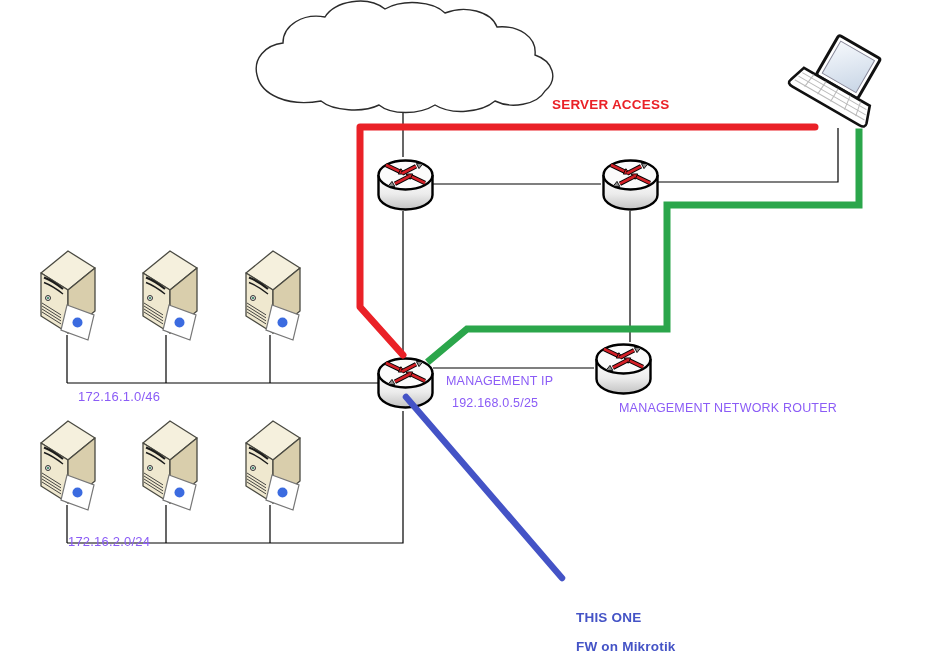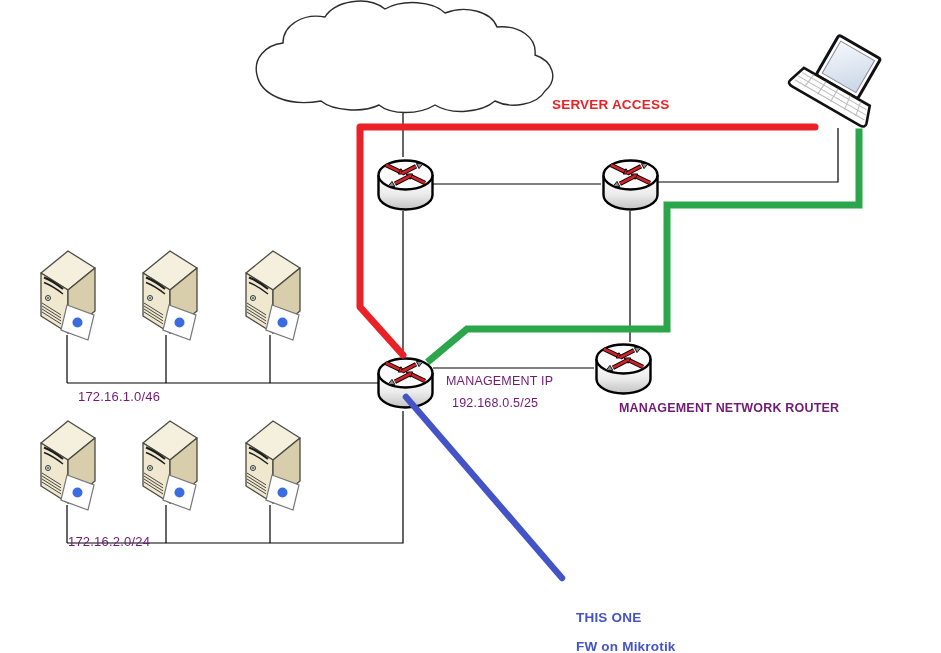--- a/index.html
+++ b/index.html
@@ -1,21 +1,21 @@
 <!DOCTYPE html>
 <html><head>
 <meta charset="utf-8">
 <style>
   html,body{margin:0;padding:0;background:#fff;}
   .canvas{
     position:relative;width:941px;height:653px;background:#ffffff;
     font-family:"Liberation Sans",sans-serif;overflow:hidden;
   }
   .canvas svg.diagram{position:absolute;left:0;top:0;overflow:visible;}
-  .label{position:absolute;white-space:nowrap;color:#701a75;font-size:12.5px;letter-spacing:.2px;}
+  .label{position:absolute;white-space:nowrap;color:#8b5cf6;font-size:12.5px;letter-spacing:.2px;}
   .label.red{color:#ea2127;font-weight:bold;font-size:13.5px;}
   .label.blue{color:#4453c6;font-weight:bold;font-size:13.5px;margin-top:32px;}
   .label.net{font-size:13px;}
 </style>
 </head>
 <body>
 
 <div class="canvas">
 
   <svg class="diagram" width="941" height="653" viewBox="0 0 941 653">
@@ -131,21 +131,21 @@
     <path d="M815 127 H360 V307 L403 355" fill="none" stroke="#ea2127" stroke-width="7" stroke-linecap="round" stroke-linejoin="round"></path>
     <path d="M859 132 V205 H667 V329 H467 L430 360" fill="none" stroke="#2ba64b" stroke-width="7" stroke-linecap="square" stroke-linejoin="miter"></path>
     <path d="M406 397 L562 578" fill="none" stroke="#4453c6" stroke-width="6.5" stroke-linecap="round"></path>
   </svg>
 
   <div class="label red" style="left:552px;top:97px;">SERVER ACCESS</div>
 
   <div class="label" style="left:446px;top:374px;">MANAGEMENT IP</div>
   <div class="label" style="left:452px;top:396px;text-align:right;">192.168.0.5/25</div>
 
-  <div class="label" style="left:619px;top:401px;font-weight:bold;">MANAGEMENT NETWORK ROUTER</div>
+  <div class="label" style="left:619px;top:401px;">MANAGEMENT NETWORK ROUTER</div>
 
   <div class="label net" style="left:78px;top:389px;">172.16.1.0/46</div>
   <div class="label net" style="left:68px;top:534px;">172.16.2.0/24</div>
 
   <div class="label blue" style="left:576px;top:578px;">THIS ONE</div>
   <div class="label blue" style="left:576px;top:607px;">FW on Mikrotik</div>
 
 </div>
 
 </body></html>

